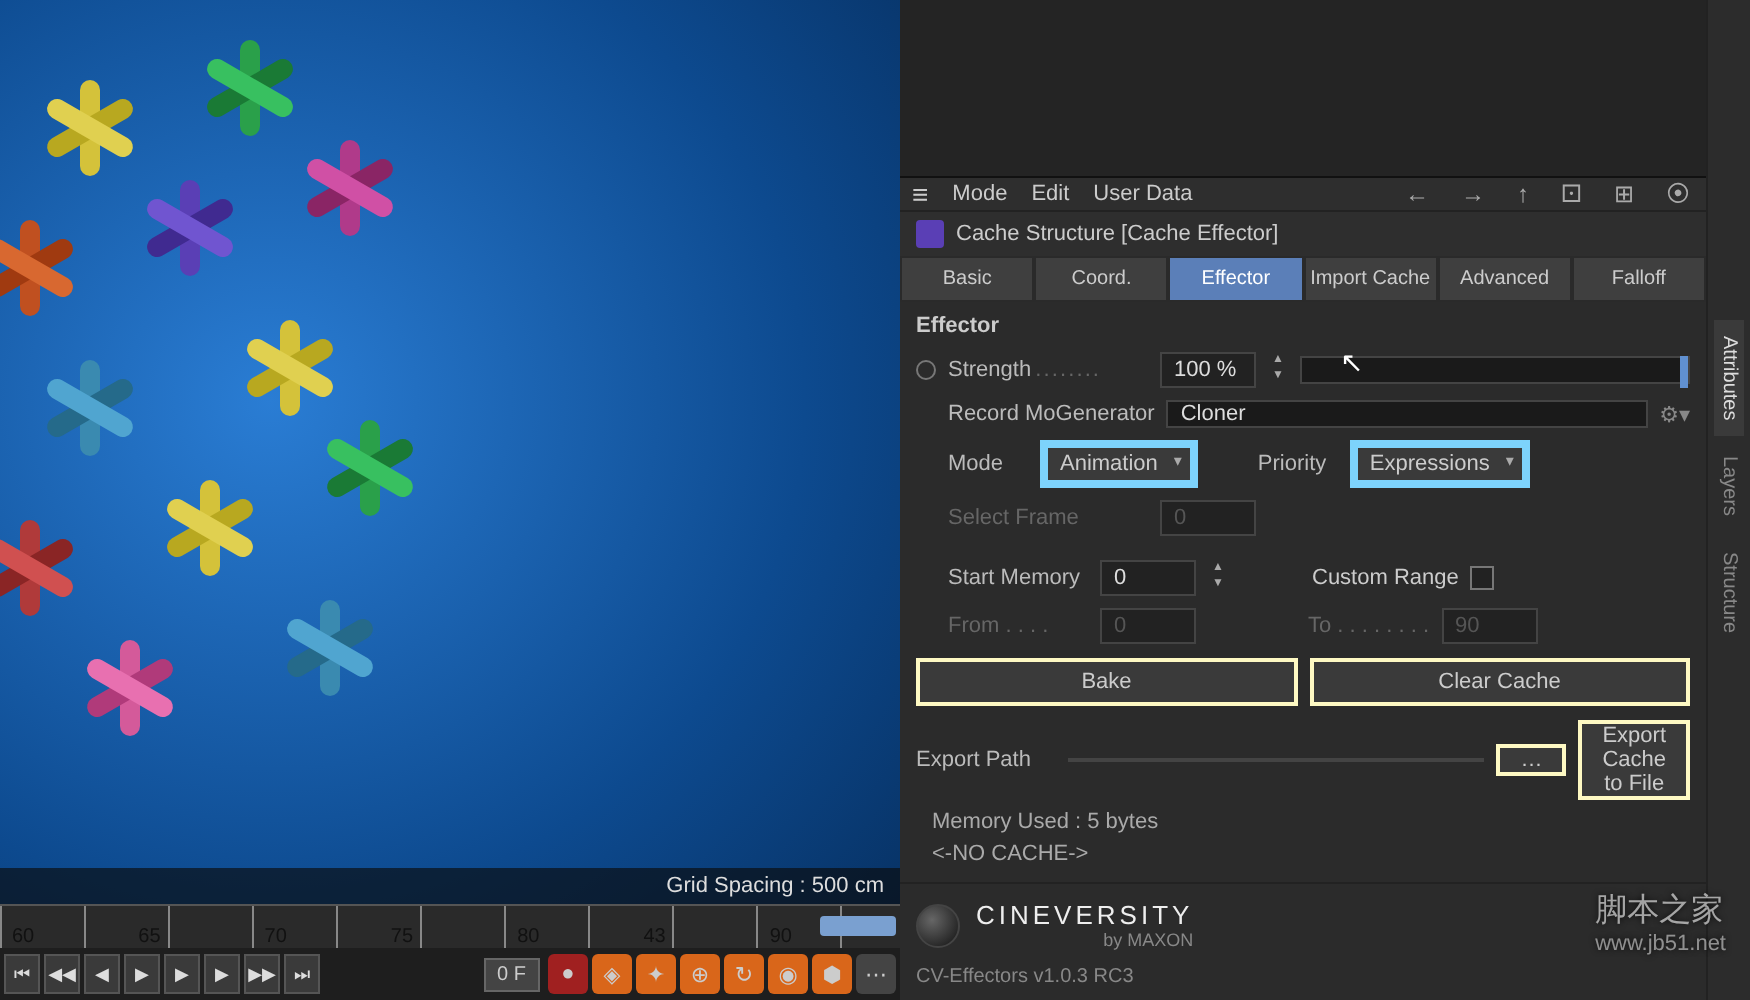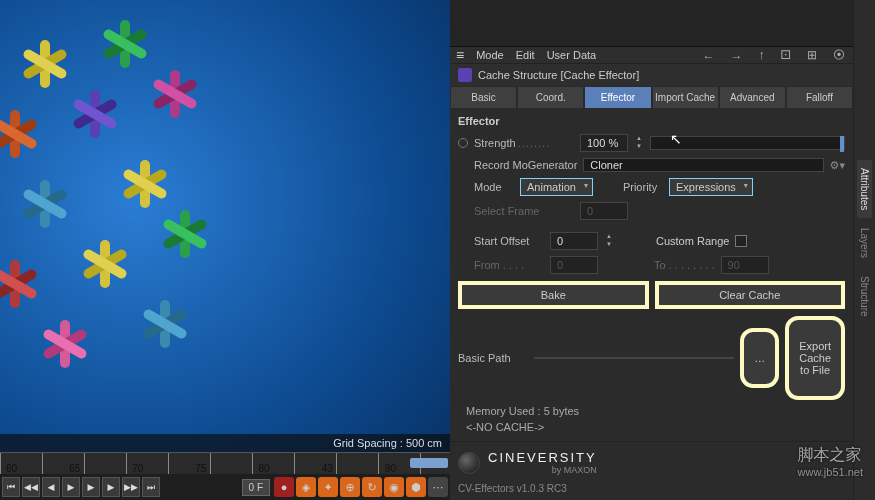--- a/index.html
+++ b/index.html
@@ -57,31 +57,31 @@
 .param-row .radio { width: 10px; height: 10px; border: 1px solid #777; border-radius: 50%; display: inline-block; }
 .param-row .label { min-width: 100px; color: #bbb; }
 .param-row .dots::after { content: " . . . . . . . . "; color: #666; letter-spacing: -1px; }
 .param-row .value-box { background: #222; border: 1px solid #444; padding: 2px 6px; min-width: 48px; color: #ddd; }
 .param-row .stepper { width: 10px; height: 16px; display: inline-flex; flex-direction: column; }
 .param-row .stepper i { height: 8px; font-size: 6px; color: #aaa; line-height: 6px; text-align: center; font-style: normal; }
 .param-row .slider { flex: 1; height: 14px; background: #1a1a1a; border: 1px solid #444; position: relative; }
 .param-row .slider .thumb { position: absolute; right: 0; top: -1px; width: 4px; height: 16px; background: #6090d0; }
 .param-row .cursor-arrow { position: absolute; font-size: 14px; color: #fff; pointer-events: none; }
 
-.param-row .select { background: #3a3a3a; border: 1px solid #7dd3fc; padding: 2px 16px 2px 6px; position: relative; cursor: pointer; }
+.param-row .select { background: #3a3a3a; border: 4px solid #7dd3fc; padding: 2px 16px 2px 6px; position: relative; cursor: pointer; }
 .param-row .select::after { content: "▾"; position: absolute; right: 4px; font-size: 8px; color: #aaa; }
 .param-row .field { background: #1a1a1a; border: 1px solid #444; padding: 0 6px; flex: 1; color: #ddd; }
 .param-row .gear { font-size: 11px; color: #888; cursor: pointer; }
 .param-row .checkbox { width: 12px; height: 12px; border: 1px solid #777; background: #222; display: inline-block; cursor: pointer; }
 .param-row.dim { color: #666; }
 .param-row.dim .label { color: #666; }
 
 .btn-row { display: flex; gap: 6px; padding: 4px 0; }
-.btn { flex: 1; background: #3a3a3a; border: 4px solid #fef9c3; padding: 4px; text-align: center; font-size: 11px; cursor: pointer; }
-.btn.narrow { flex: 0 0 auto; padding: 20px 10px; border-radius: 13px; }
+.btn { flex: 1; background: #3a3a3a; border: 2px solid #fef9c3; padding: 4px; text-align: center; font-size: 11px; cursor: pointer; }
+.btn.narrow { flex: 0 0 auto; padding: 0 10px; }
 
 .status-line { color: #aaa; font-size: 11px; padding: 2px 8px; }
 
 .branding { display: flex; align-items: center; gap: 8px; padding: 8px; border-top: 1px solid #222; }
 .brand-logo { width: 22px; height: 22px; border-radius: 50%; background: radial-gradient(circle at 35% 35%, #666, #111); border: 1px solid #444; }
 .brand-text { font-size: 13px; letter-spacing: 2px; color: #eee; font-weight: 300; }
 .brand-sub { font-size: 9px; color: #888; text-align: right; }
 .brand-ver { font-size: 10px; color: #888; padding: 0 8px 6px; }
 
 .watermark { position: absolute; right: 12px; bottom: 22px; color: rgba(255,255,255,0.6); font-size: 16px; font-family: "SimSun", serif; text-shadow: 0 0 3px rgba(0,0,0,0.8); }
@@ -257,21 +257,21 @@
       <div class="param-row dim">
         <span style="width:10px"></span>
         <span class="label">Select Frame</span>
         <span class="value-box" style="color:#555">0</span>
       </div>
 
       <div style="height:6px"></div>
 
       <div class="param-row">
         <span style="width:10px"></span>
-        <span class="label" style="min-width:70px">Start Offset</span>
+        <span class="label" style="min-width:70px">Start Memory</span>
         <span class="value-box">0</span>
         <span class="stepper">
             <i>▲</i>
             <i>▼</i>
           </span>
         <span style="width:30px"></span>
         <span>Custom Range</span>
         <span class="checkbox"></span>
       </div>
 
@@ -283,21 +283,21 @@
         <span class="label" style="min-width:60px"><span>To</span> . . . . . . . .</span>
         <span class="value-box" style="color:#555">90</span>
       </div>
 
       <div class="btn-row">
         <div class="btn">Bake</div>
         <div class="btn">Clear Cache</div>
       </div>
 
       <div class="param-row">
-        <span class="label" style="min-width:70px">Basic Path</span>
+        <span class="label" style="min-width:70px">Export Path</span>
         <span class="field"></span>
         <span class="btn narrow" style="flex:0">…</span>
         <span class="btn narrow" style="flex:0">Export Cache to File</span>
       </div>
 
       <div class="status-line">Memory Used : 5 bytes</div>
       <div class="status-line">&lt;-NO CACHE-&gt;</div>
     </div>
 
     <div class="branding">

